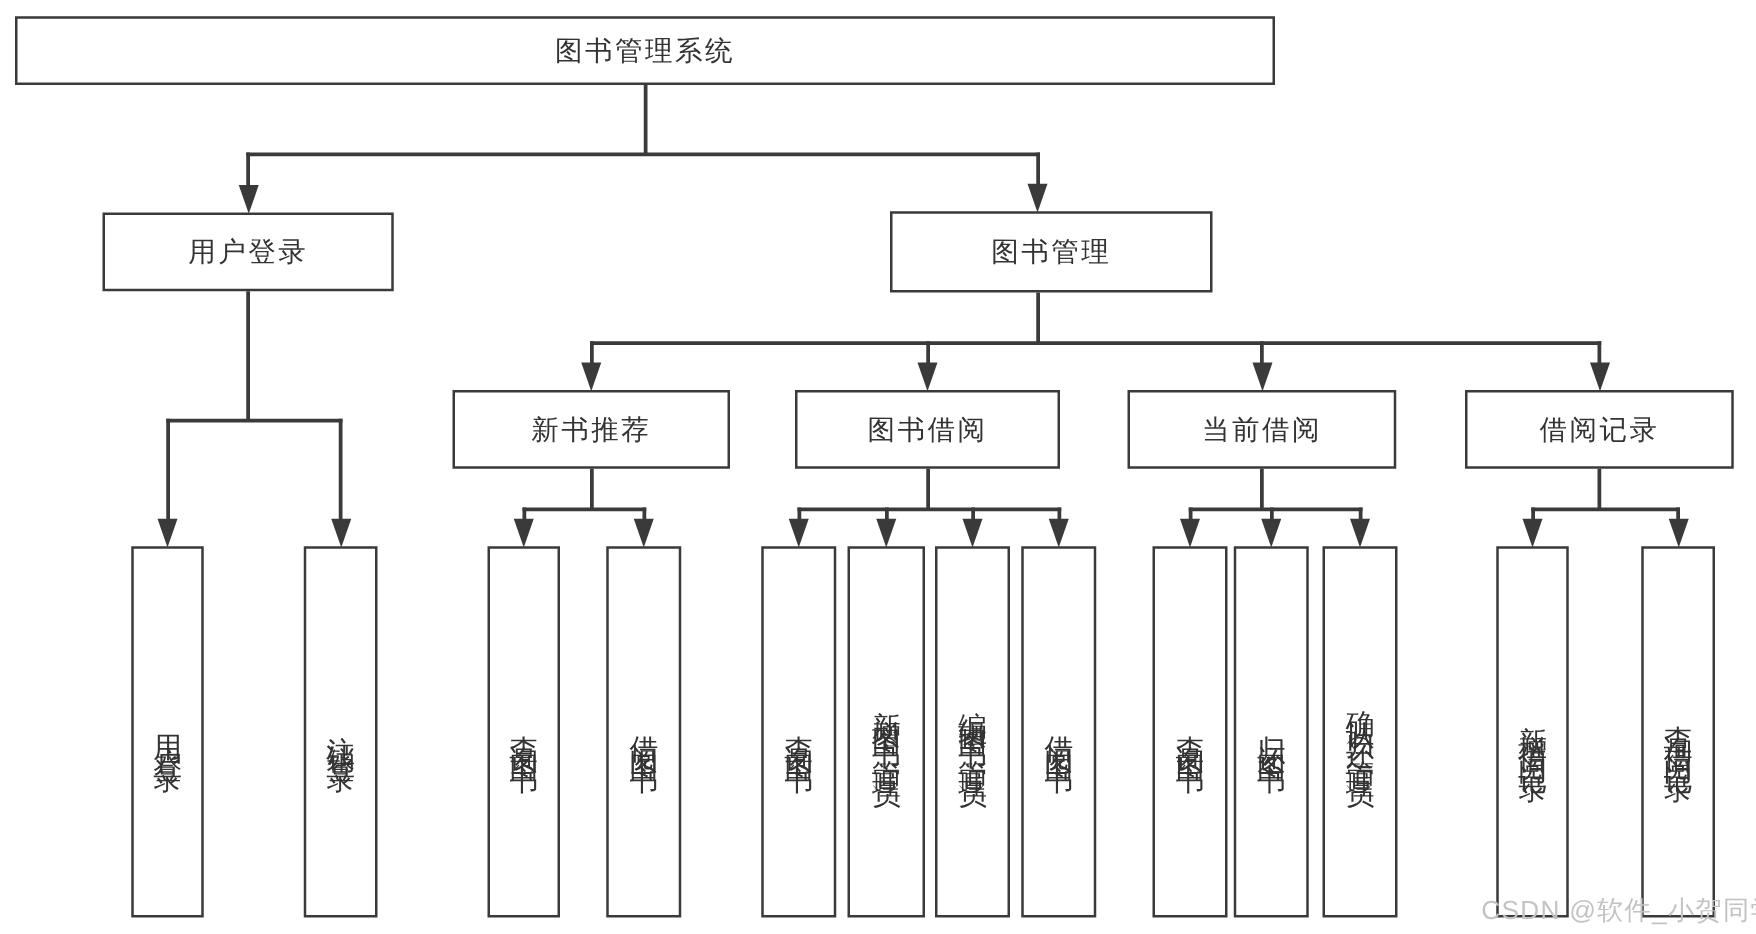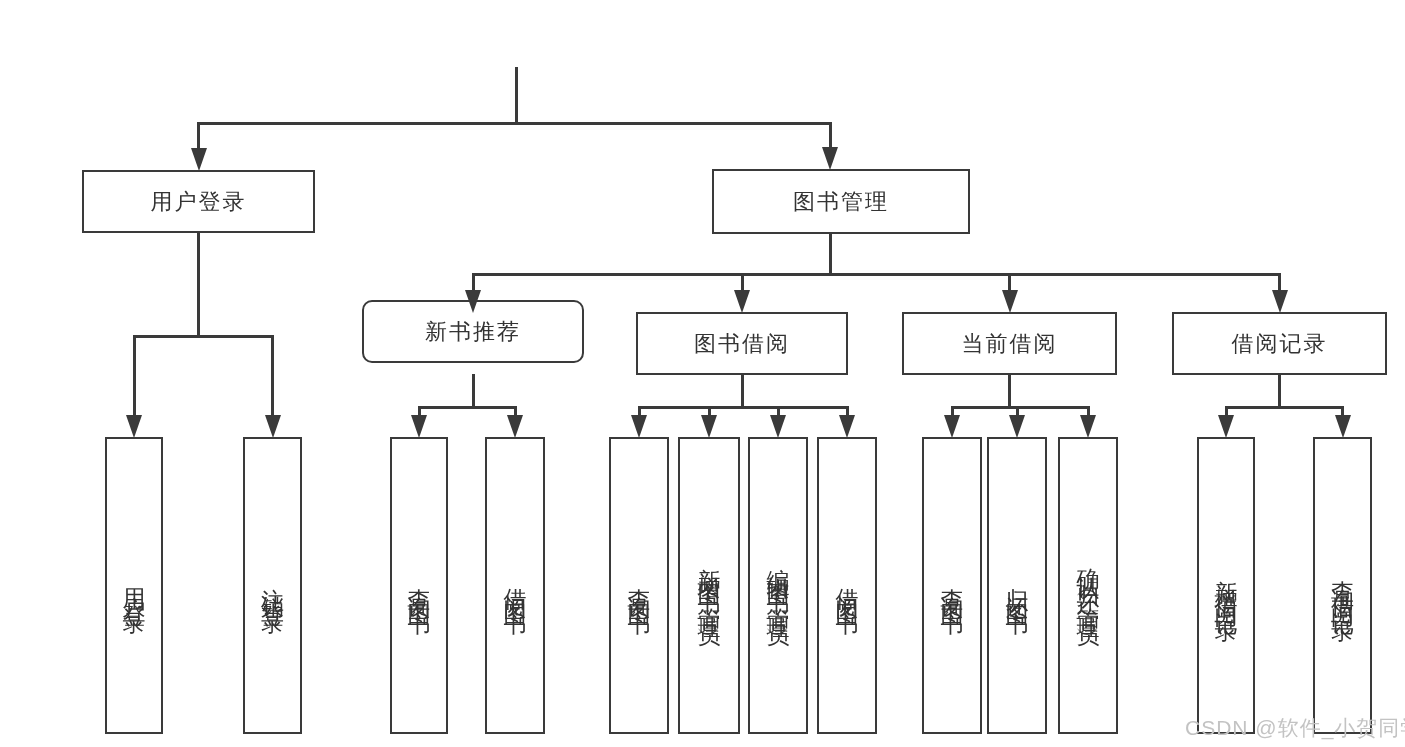--- a/index.html
+++ b/index.html
@@ -111,27 +111,30 @@
     <div class="cline" style="left: 1015.5px; top: 406px; width: 3px; height: 11px;"></div>
     <div class="arrowhead" style="left: 1009px; top: 415px;"></div>
     <div class="cline" style="left: 1086.5px; top: 406px; width: 3px; height: 11px;"></div>
     <div class="arrowhead" style="left: 1080px; top: 415px;"></div>
     <div class="cline" style="left: 1278px; top: 374px; width: 3px; height: 34px;"></div>
     <div class="cline" style="left: 1224.5px; top: 406px; width: 119.5px; height: 3px;"></div>
     <div class="cline" style="left: 1224.5px; top: 406px; width: 3px; height: 11px;"></div>
     <div class="arrowhead" style="left: 1218px; top: 415px;"></div>
     <div class="cline" style="left: 1341px; top: 406px; width: 3px; height: 11px;"></div>
     <div class="arrowhead" style="left: 1334.5px; top: 415px;"></div>
+    <div class="node" style="left: 12px; top: 13px; width: 1008px; height: 55px;">
+      <span>图书管理系统</span>
+    </div>
     <div class="node" style="left: 82px; top: 170px; width: 233px; height: 63px;">
       <span>用户登录</span>
     </div>
     <div class="node" style="left: 712px; top: 169px; width: 258px; height: 65px;">
       <span>图书管理</span>
     </div>
-    <div class="node" style="left: 362px; top: 300px; width: 222px; height: 63px; border-radius: 10px;">
+    <div class="node" style="left: 362px; top: 312px; width: 222px; height: 63px;">
       <span>新书推荐</span>
     </div>
     <div class="node" style="left: 902px; top: 312px; width: 215px; height: 63px;">
       <span>当前借阅</span>
     </div>
     <div class="node" style="left: 636px; top: 312px; width: 212px; height: 63px;">
       <span>图书借阅</span>
     </div>
     <div class="node" style="left: 1172px; top: 312px; width: 215px; height: 63px;">
       <span>借阅记录</span>

